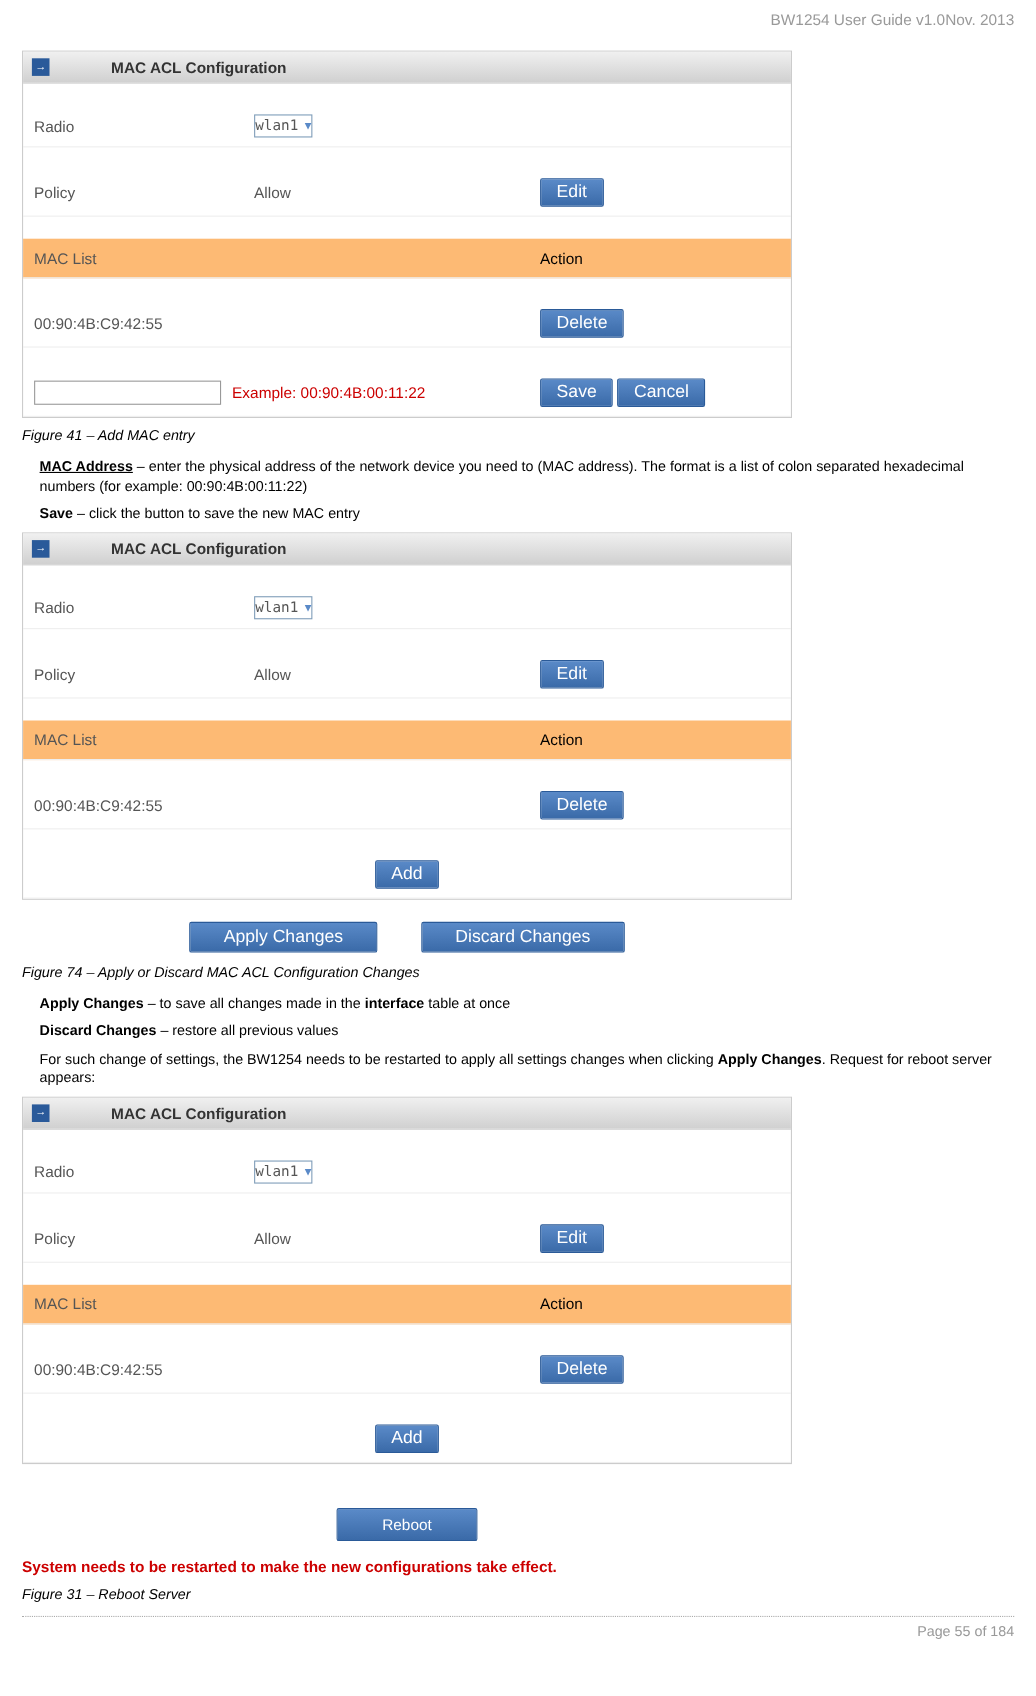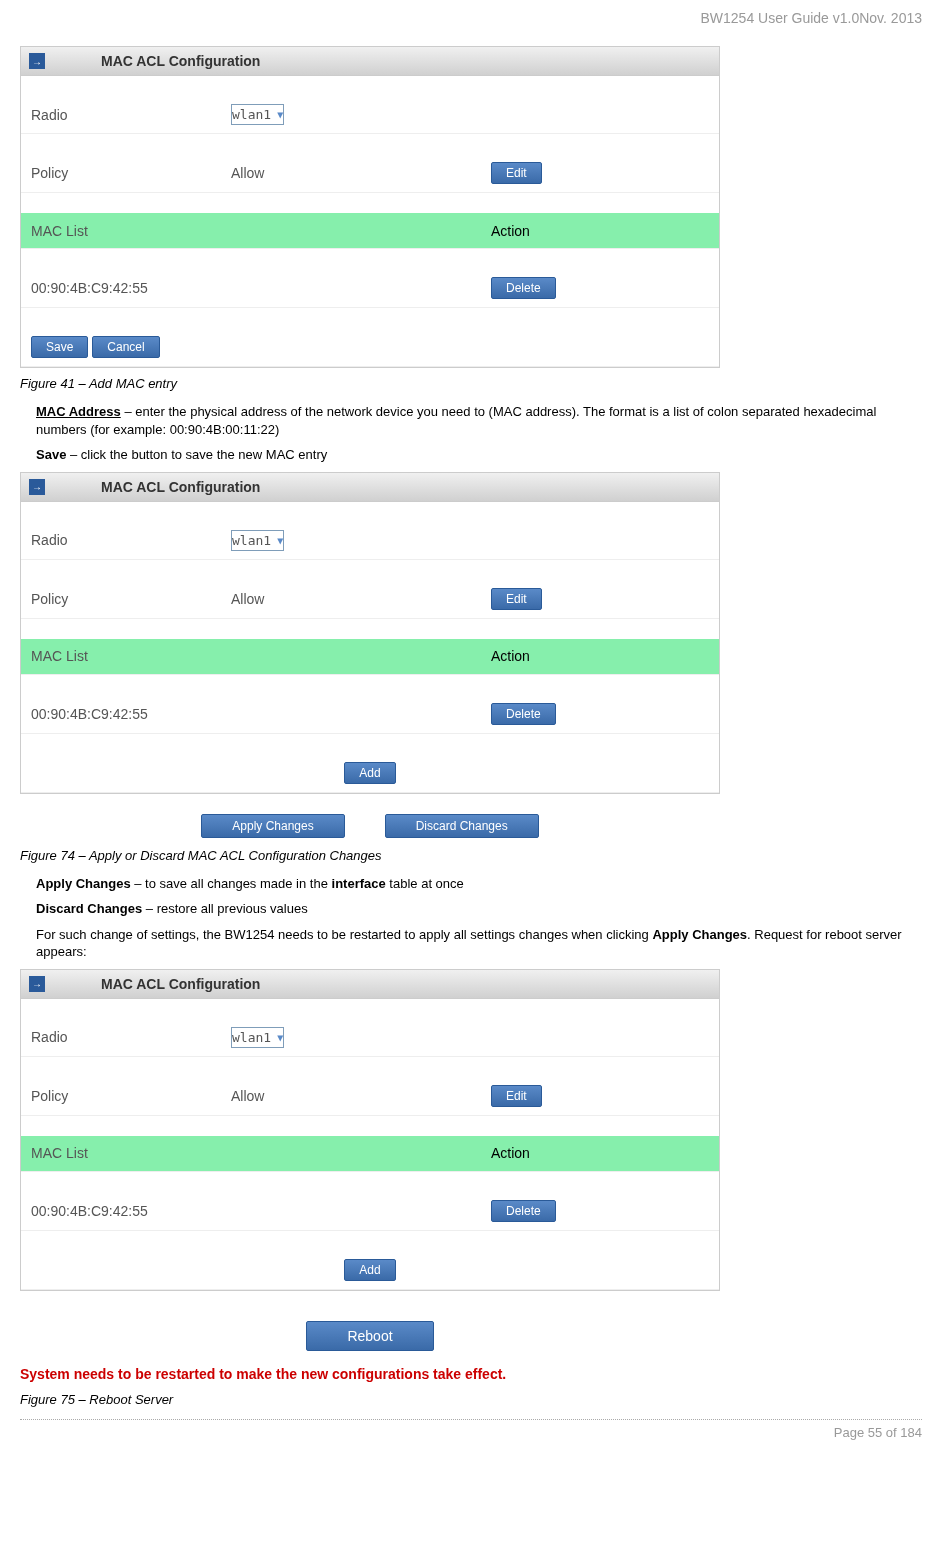--- a/index.html
+++ b/index.html
@@ -53,21 +53,21 @@
     }
     .panel-row {
       display: flex;
       align-items: center;
       padding: 8px 10px;
       border-bottom: 1px solid #eee;
       min-height: 36px;
       margin-top: 20px;
     }
     .panel-row.cyan-header {
-      background: #86efac;
+      background: #fdba74;
       color: #000;
     }
     .panel-row .col1 {
       width: 200px;
       color: #555;
     }
     .panel-row .col2 {
       width: 260px;
       color: #555;
     }
@@ -77,21 +77,21 @@
       gap: 4px;
     }
     .panel-row.centered {
       justify-content: center;
     }
     .btn {
       background: linear-gradient(#5a8ac8, #3a6aa8);
       color: white;
       border: 1px solid #2a5a98;
       padding: 3px 14px;
-      font-size: 12px;
+      font-size: 16px;
       cursor: pointer;
       border-radius: 2px;
     }
     .btn-wide {
       padding: 4px 30px;
     }
     .select-field {
       border: 1px solid #7f9db9;
       padding: 2px 0;
       font-family: monospace;
@@ -133,21 +133,21 @@
       display: flex;
       justify-content: center;
       gap: 40px;
       width: 700px;
       margin: 20px 0 10px 0;
     }
     .reboot-row {
       display: flex;
       justify-content: center;
       width: 700px;
-      margin: 30px 0 15px 0;
+      margin: 40px 0 15px 0;
     }
     .warning-text {
       color: #cc0000;
       font-weight: bold;
       font-size: 14px;
       margin: 10px 0;
     }
     .footer-row {
       border-top: 1px dotted #aaa;
       text-align: right;
@@ -191,20 +191,24 @@
     <div class="col1" style="width:460px">MAC List</div>
     <div class="col3">Action</div>
   </div>
   <div class="panel-row">
     <div class="col1" style="width:460px">00:90:4B:C9:42:55</div>
     <div class="col3">
       <button class="btn">Delete</button>
     </div>
   </div>
   <div class="panel-row">
+    <div style="display:flex;align-items:center;width:460px">
+      <input type="text" class="text-input" style="">
+      <span class="example-text">Example: 00:90:4B:00:11:22</span>
+    </div>
     <div class="col3">
       <button class="btn">Save</button>
       <button class="btn">Cancel</button>
     </div>
   </div>
 </div>
 
 <div class="figure-caption">Figure 41 – Add MAC entry</div>
 
 <p class="body-text">
@@ -304,15 +308,15 @@
     <button class="btn">Add</button>
   </div>
 </div>
 
 <div class="reboot-row">
   <button class="btn btn-wide" style="padding:6px 40px;font-size:14px">Reboot</button>
 </div>
 
 <div class="warning-text">System needs to be restarted to make the new configurations take effect.</div>
 
-<div class="figure-caption">Figure 75 – Reboot Server</div>
+<div class="figure-caption">Figure 31 – Reboot Server</div>
 
 <div class="footer-row">Page 55 of 184</div>
 
 </body></html>

